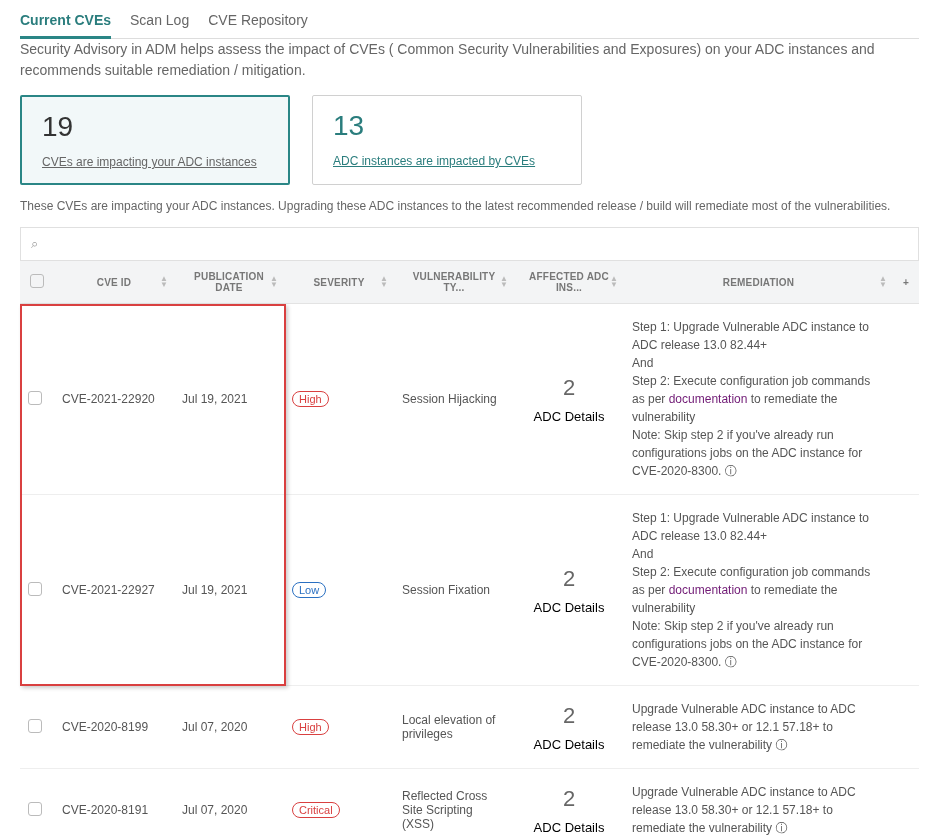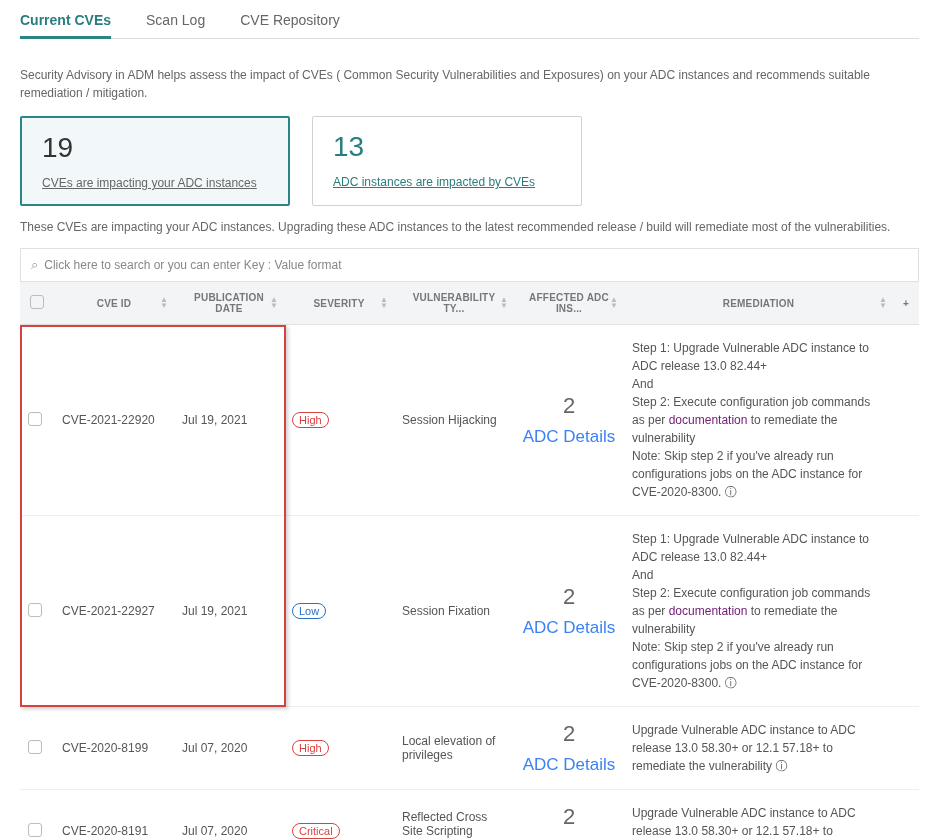--- a/index.html
+++ b/index.html
@@ -8,43 +8,43 @@
     font-family: -apple-system, BlinkMacSystemFont, "Segoe UI", Arial, sans-serif;
     font-size: 13px;
     color: #555;
     background: #fff;
     width: 939px;
   }
   .page { padding: 6px 20px 20px 20px; }
   .tabs {
     border-bottom: 1px solid #ddd;
     display: flex;
-    gap: 35px;
+    gap: 19px;
   }
   .tab {
     padding: 6px 0 10px 0;
     font-size: 14px;
     color: #666;
     cursor: pointer;
     position: relative;
   }
   .tab.active {
     color: #2a7d7d;
     font-weight: 600;
   }
   .tab.active::after {
     content: "";
     position: absolute;
     left: 0; right: 0; bottom: -1px;
     height: 3px;
     background: #2a8686;
   }
   .desc {
-    margin: 27px 0 14px 0;
-    font-size: 12px;
+    margin: 0 0 14px 0;
+    font-size: 14px;
     color: #666;
     line-height: 1.5;
   }
   .cards { display: flex; gap: 22px; margin-bottom: 14px;}
   .card {
     border: 1px solid #d0d0d0;
     border-radius: 2px;
     padding: 14px 20px;
     width: 270px;
   }
@@ -114,21 +114,21 @@
     border: 1px solid;
     padding: 1px 6px;
     font-size: 11px;
     border-radius: 8px;
   }
   .badge.high { border-color: #d94040; color: #d94040; }
   .badge.low { border-color: #2a70c2; color: #2a70c2; }
   .badge.critical { border-color: #d94040; color: #d94040; }
   .affected { text-align: center; }
   .affected .count { font-size: 22px; color: #666; }
-  .affected .link { color: #3b82f6; font-size: 17px; cursor: pointer; margin-top:8px;}
+  .affected .link { color: #000000; font-size: 13px; cursor: pointer; margin-top:8px;}
   .remed { font-size: 12px; color: #555; line-height: 1.5; }
   .remed .doclink { color: #701a75; cursor: pointer; }
   .redbox-wrap {
     position: relative;
   }
   .grouphl {
     position: absolute;
     border: 2px solid #d94040;
     pointer-events: none;
     box-shadow: 2px 2px 4px rgba(0,0,0,0.2);
@@ -155,21 +155,20 @@
     <div class="card alt">
       <div class="num">13</div>
       <div class="label">ADC instances are impacted by CVEs</div>
     </div>
   </div>
 
   <div class="subdesc">These CVEs are impacting your ADC instances. Upgrading these ADC instances to the latest recommended release / build will remediate most of the vulnerabilities.</div>
 
   <div class="search">
     <span class="sicon">⌕</span>
-    <span>Click here to search or you can enter Key : Value format</span>
   </div>
 
   <div class="redbox-wrap">
     <table>
       <colgroup>
         <col style="width:34px">
         <col style="width:120px">
         <col style="width:110px">
         <col style="width:110px">
         <col style="width:120px">

